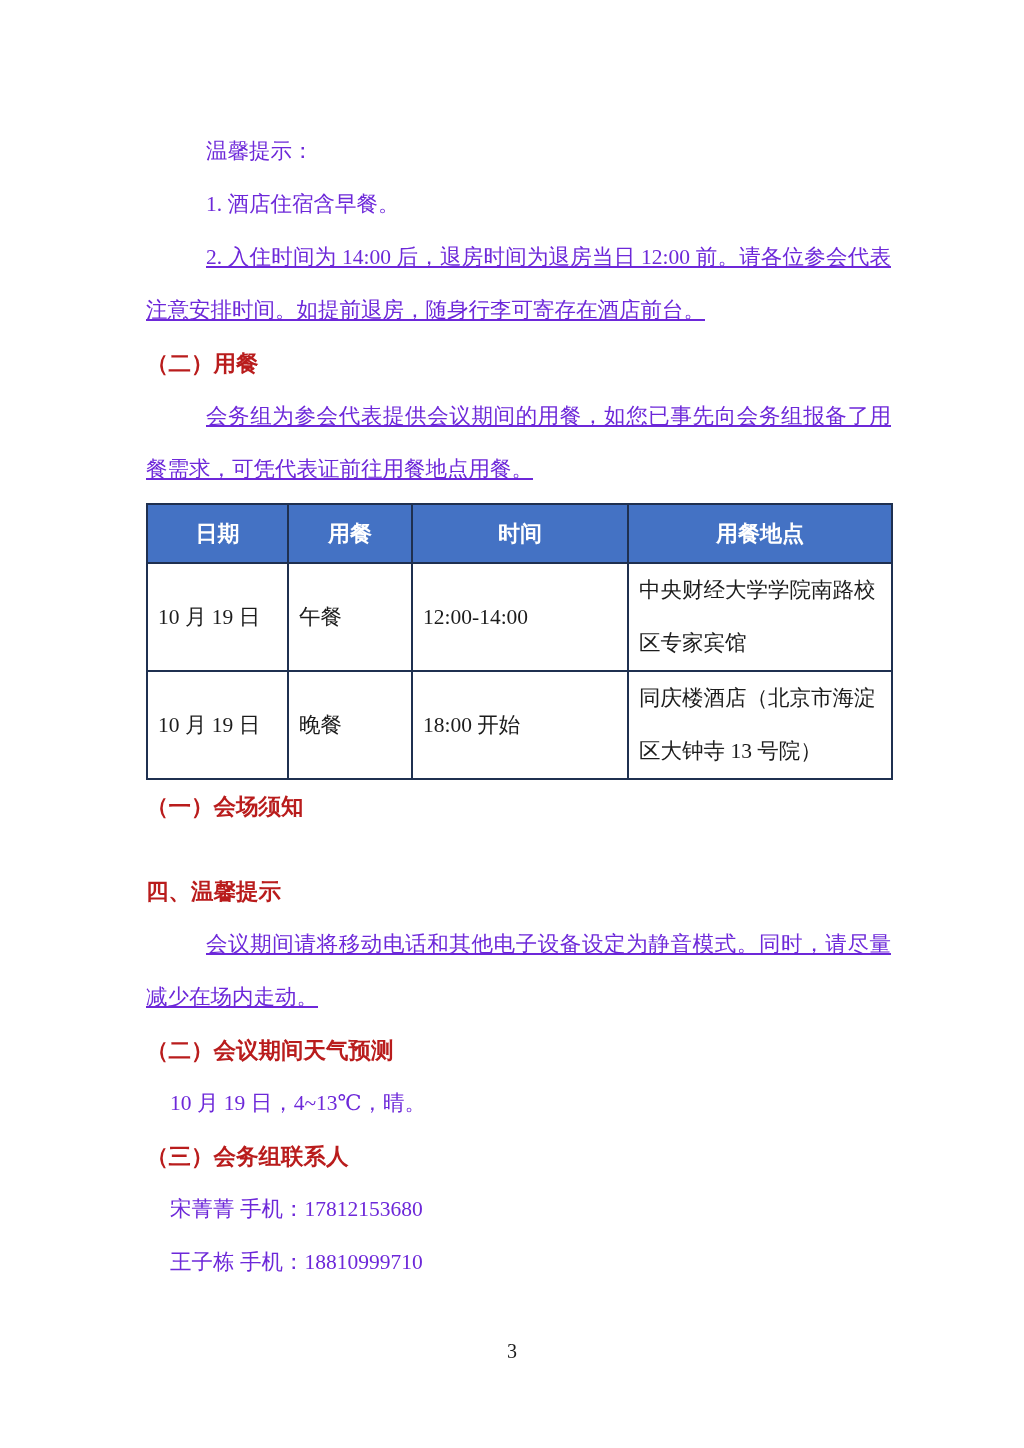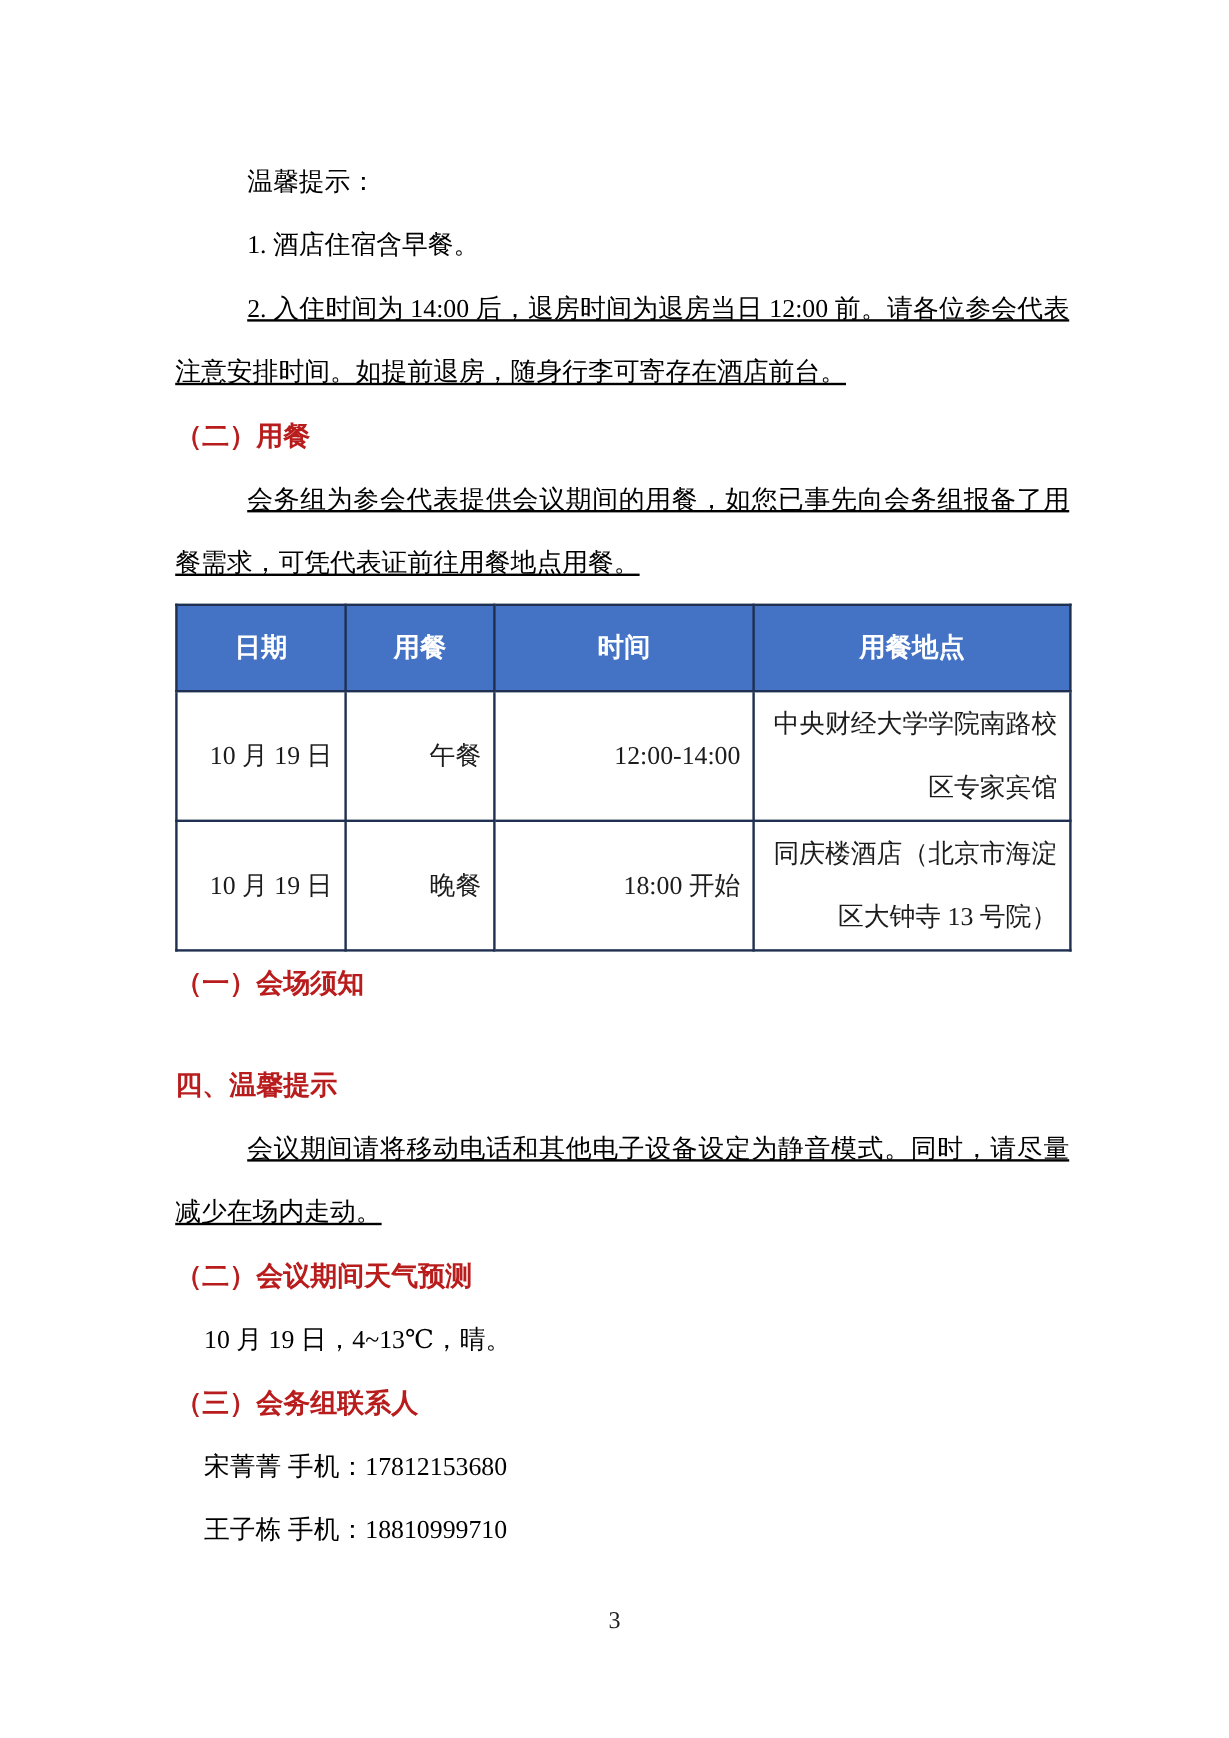--- a/index.html
+++ b/index.html
@@ -15,21 +15,21 @@
   }
   .content {
     position: absolute;
     left: 146px;
     top: 125px;
     width: 745px;
   }
   p.body {
     font-size: 21.5px;
     line-height: 53px;
-    color: #000000;
+    color: #6d28d9;
   }
   p.indent { text-indent: 60px; }
   p.small-indent { text-indent: 24px; }
   p.justify { text-align: justify; text-decoration: underline; }
   h3.heading {
     font-family: "Liberation Sans", "DejaVu Sans", sans-serif;
     font-weight: bold;
     font-size: 22.5px;
     line-height: 53px;
     color: #b91c1c;
@@ -38,34 +38,34 @@
   table.meal-table {
     margin-top: 7px;
     width: 745px;
     border-collapse: collapse;
     table-layout: fixed;
   }
   table.meal-table th, table.meal-table td {
     border: 2px solid #1f3050;
   }
   table.meal-table th {
-    height: 72px;
+    height: 59px;
     background: #4472c4;
     color: #ffffff;
     font-family: "Liberation Sans", "DejaVu Sans", sans-serif;
     font-weight: bold;
     font-size: 22px;
     text-align: center;
     vertical-align: middle;
   }
   table.meal-table td {
     height: 105px;
     font-size: 21.5px;
     line-height: 53px;
-    text-align: right;
+    text-align: left;
     vertical-align: middle;
     padding: 0 10px;
   }
   .page-number {
     position: absolute;
     left: 0;
     top: 1340px;
     width: 1024px;
     text-align: center;
     font-size: 20px;

